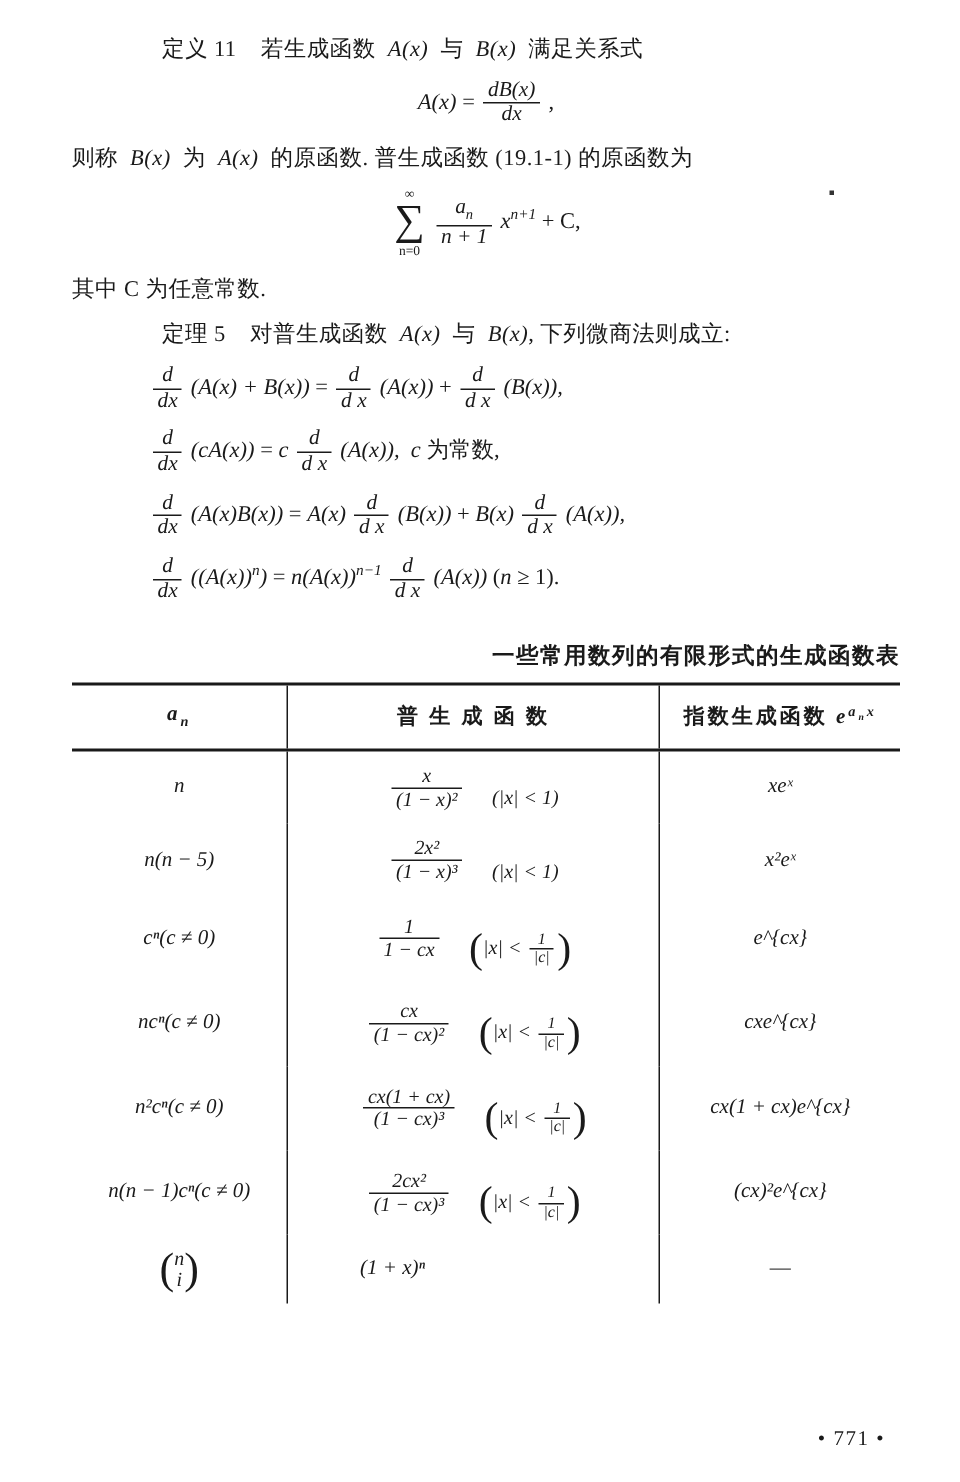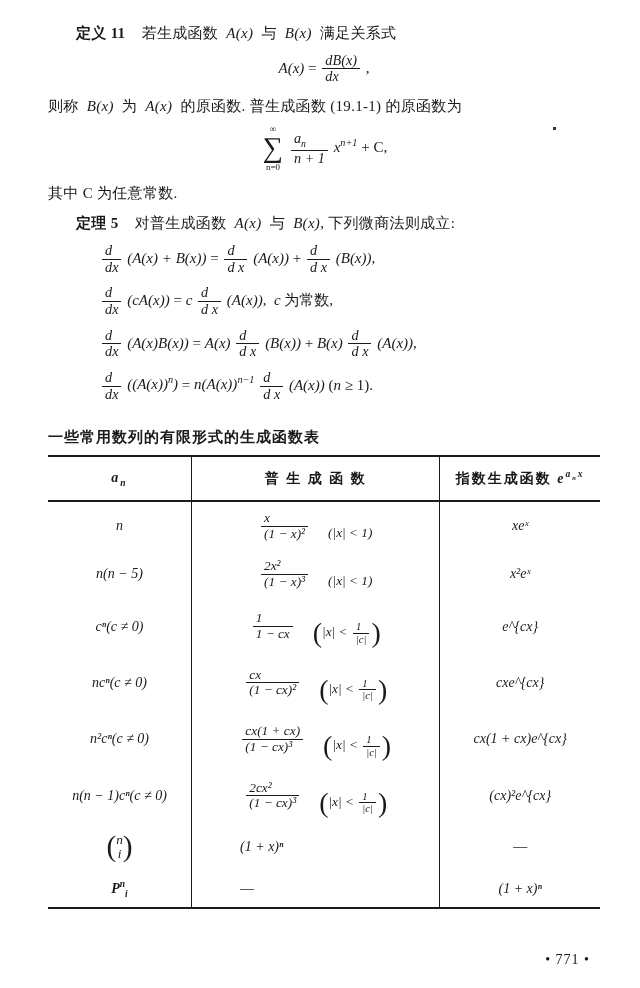--- a/index.html
+++ b/index.html
@@ -27,42 +27,42 @@
   }
 
   
   .para {
     font-size: 15px;
     line-height: 1.5;
     margin: 0 0 8px 0;
     letter-spacing: 0.3px;
   }
   .para.indent { text-indent: 28px; }
-  .bold { font-weight: bold; }
+  .bold { font-weight: normal; margin-left: 32px; }
   .math {
     font-family: "Liberation Serif", "DejaVu Serif", serif;
     font-style: italic;
   }
   .upright { font-style: normal; }
 
   .centered-eq {
     text-align: center;
     font-size: 15px;
     margin: 4px 0 10px 0;
   }
   .eq-indent {
     margin: 6px 0 10px 52px;
     font-size: 15px;
   }
 
   
   .frac {
     display: inline-block;
     vertical-align: middle;
-    text-align: left;
+    text-align: center;
     font-size: 0.95em;
     line-height: 1.1;
     margin: 0 2px;
   }
   .frac .num {
     display: block;
     padding: 0 3px;
     border-bottom: 1px solid #1a1a1a;
   }
   .frac .den {
@@ -81,21 +81,21 @@
     text-align: center;
     line-height: 1;
     margin: 0 2px;
   }
   .sum .top { display:block; font-size: 0.6em; }
   .sum .sig { display:block; font-size: 1.9em; font-style: normal; }
   .sum .bot { display:block; font-size: 0.6em; }
 
   
   .table-title {
-    text-align: left;
+    text-align: right;
     font-weight: bold;
     font-size: 15px;
     margin: 26px 0 8px 0;
     letter-spacing: 1px;
   }
   table.gen {
     width: 100%;
     border-collapse: collapse;
     font-size: 14px;
   }
@@ -401,28 +401,19 @@
         <tr class="row">
           <td class="colsep">
             <span class="paren-big">(</span><span class="binom"><span class="b1">n</span><span class="b2">i</span></span><span class="paren-big">)</span>
           </td>
           <td class="colsep" style="text-align:left; padding-left:48px;">
             <span class="math">(1 + x)ⁿ</span>
           </td>
           <td><span>—</span></td>
         </tr>
 
-        <tr class="row">
-          <td class="colsep hline-thick">
-            <span class="math bold"><span>P</span><sup class="sp">n</sup><sub class="sb">i</sub></span>
-          </td>
-          <td class="colsep hline-thick" style="text-align:left; padding-left:48px;">
-            <span>—</span>
-          </td>
-          <td class="hline-thick"><span class="math">(1 + x)ⁿ</span></td>
-        </tr>
       </tbody>
     </table>
 
   </div>
 
   <div class="footer">• 771 •</div>
 </div>
 
 </body></html>

